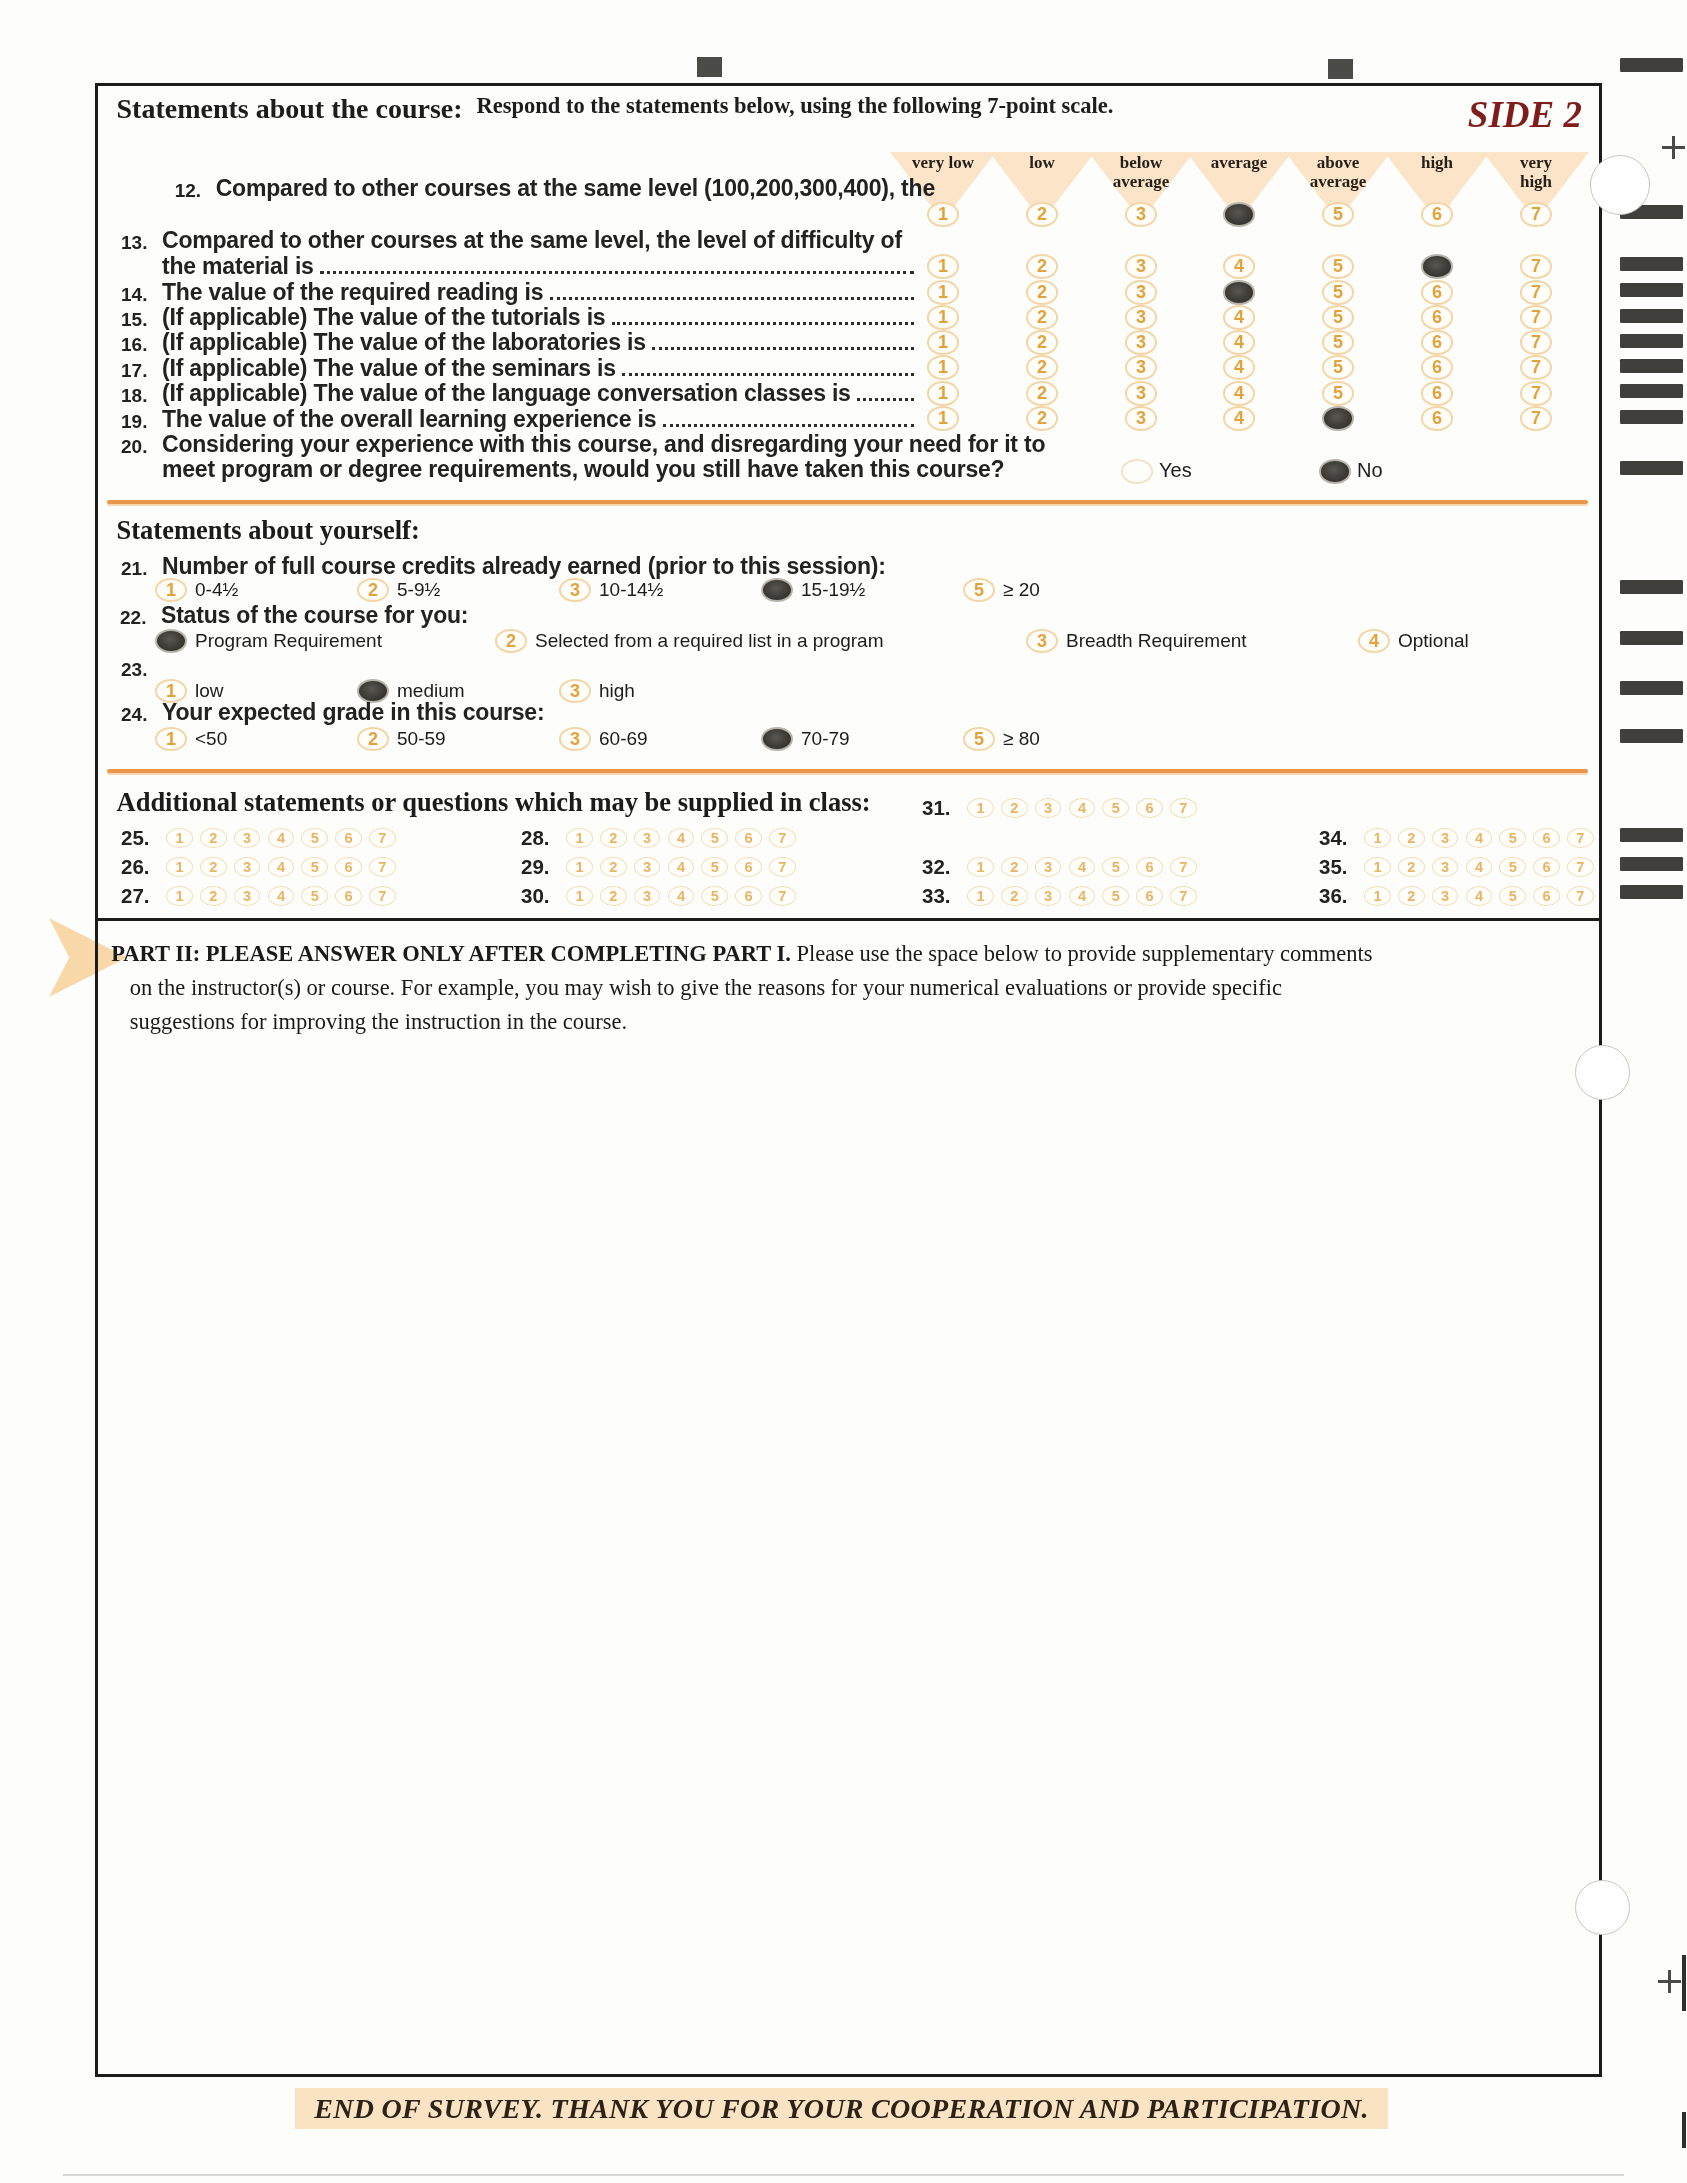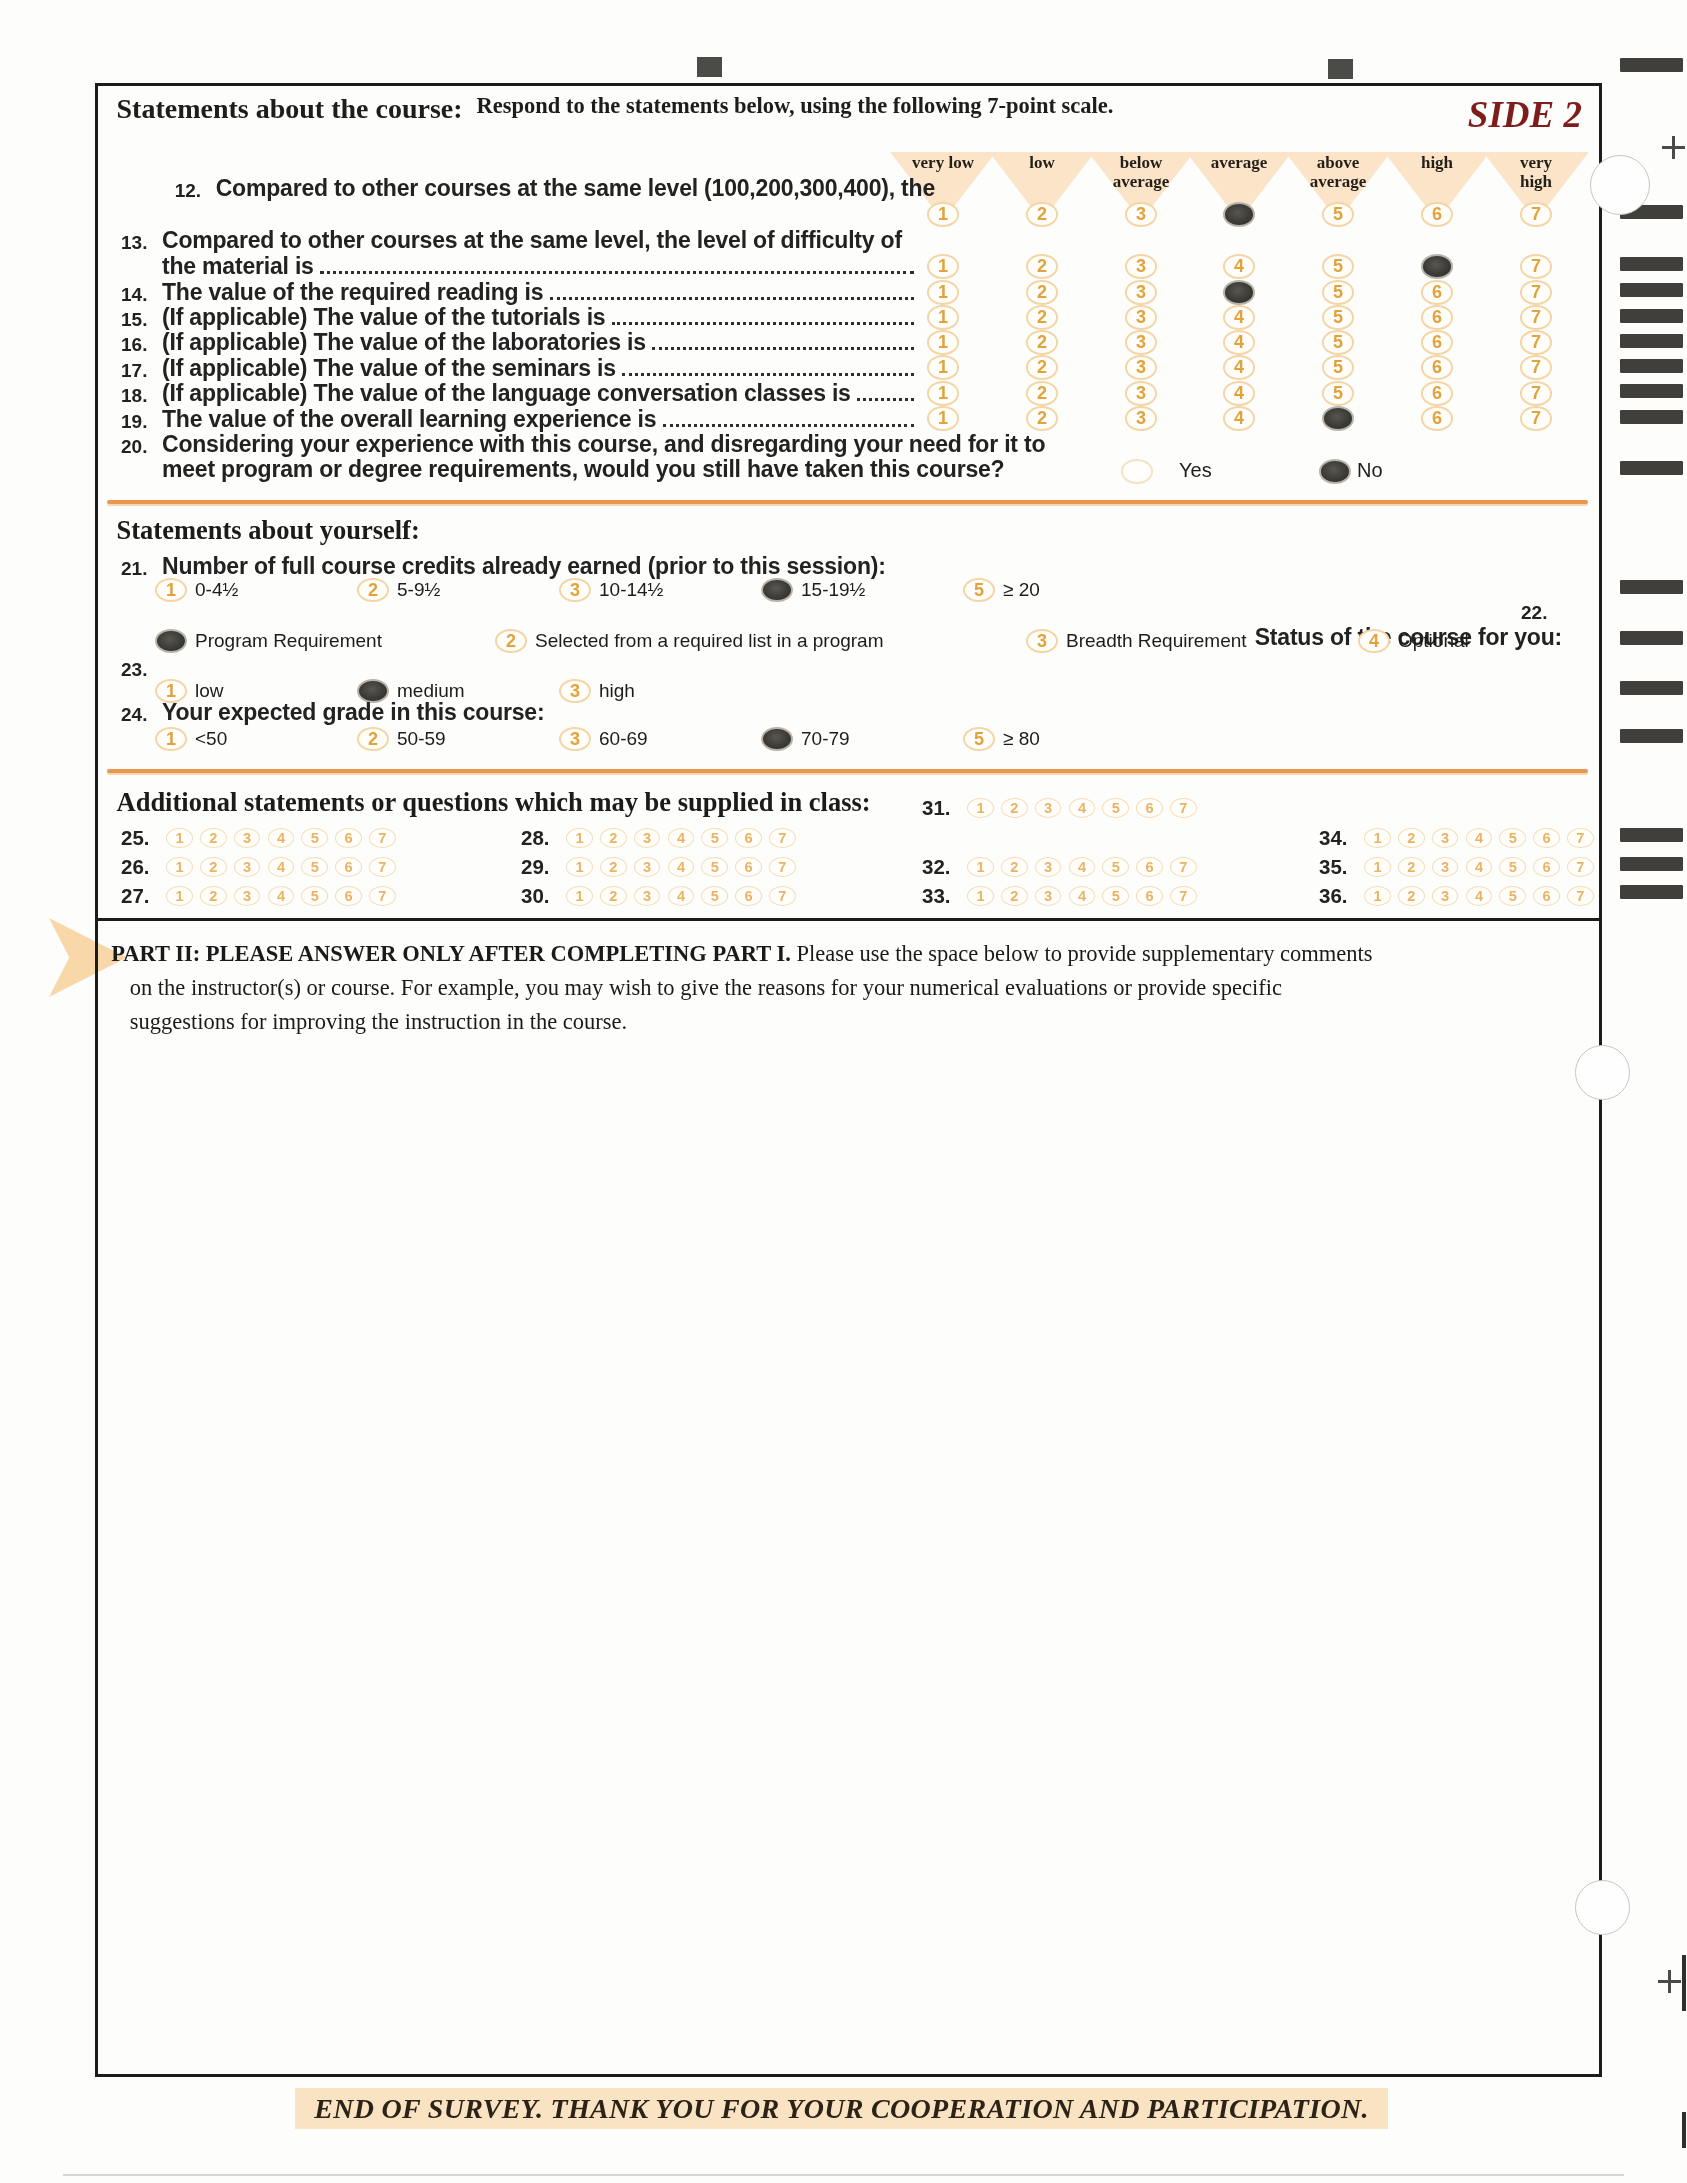--- a/index.html
+++ b/index.html
@@ -255,21 +255,21 @@
       <span class="bubble" style="left: 1323px; top: 320px;">6</span>
       <span class="bubble" style="left: 1422px; top: 320px;">7</span>
       <div class="qline wide" style="left: 23px; top: 345px;">
         <span class="qnum">20.</span>
         <span class="qtext">Considering your experience with this course, and disregarding your need for it to</span>
       </div>
       <div class="qline wide" style="left: 64px; top: 370px;">
         <span class="qtext">meet program or degree requirements, would you still have taken this course?</span>
       </div>
       <span class="bubble blank" style="left: 1023px; top: 373px;"></span>
-      <span class="yn-label" style="left: 1061px; top: 372px; margin-left: 20px;">Yes</span>
+      <span class="yn-label" style="left: 1061px; top: 372px;">Yes</span>
       <span class="bubble blank filled" style="left: 1221px; top: 373px;"></span>
       <span class="yn-label" style="left: 1259px; top: 372px;">No</span>
       <div class="qline wide" style="left: 23px; top: 467px;">
         <span class="qnum">21.</span>
         <span class="qtext">Number of full course credits already earned (prior to this session):</span>
       </div>
       <div class="optrow" style="top: 490px;">
         <div class="opt">
           <span class="bubble inline">1</span>
           <span class="opt-label">0-4½</span>
@@ -284,21 +284,21 @@
         </div>
         <div class="opt">
           <span class="bubble inline filled">4</span>
           <span class="opt-label">15-19½</span>
         </div>
         <div class="opt">
           <span class="bubble inline">5</span>
           <span class="opt-label">≥ 20</span>
         </div>
       </div>
-      <div class="qline wide" style="left: 8px; top: 516px; flex-direction: column;">
+      <div class="qline wide" style="left: 22px; top: 516px;">
         <span class="qnum">22.</span>
         <span class="qtext">Status of the course for you:</span>
       </div>
       <div class="optrow q22" style="top: 541px;">
         <div class="opt">
           <span class="bubble inline filled">1</span>
           <span class="opt-label">Program Requirement</span>
         </div>
         <div class="opt">
           <span class="bubble inline">2</span>

